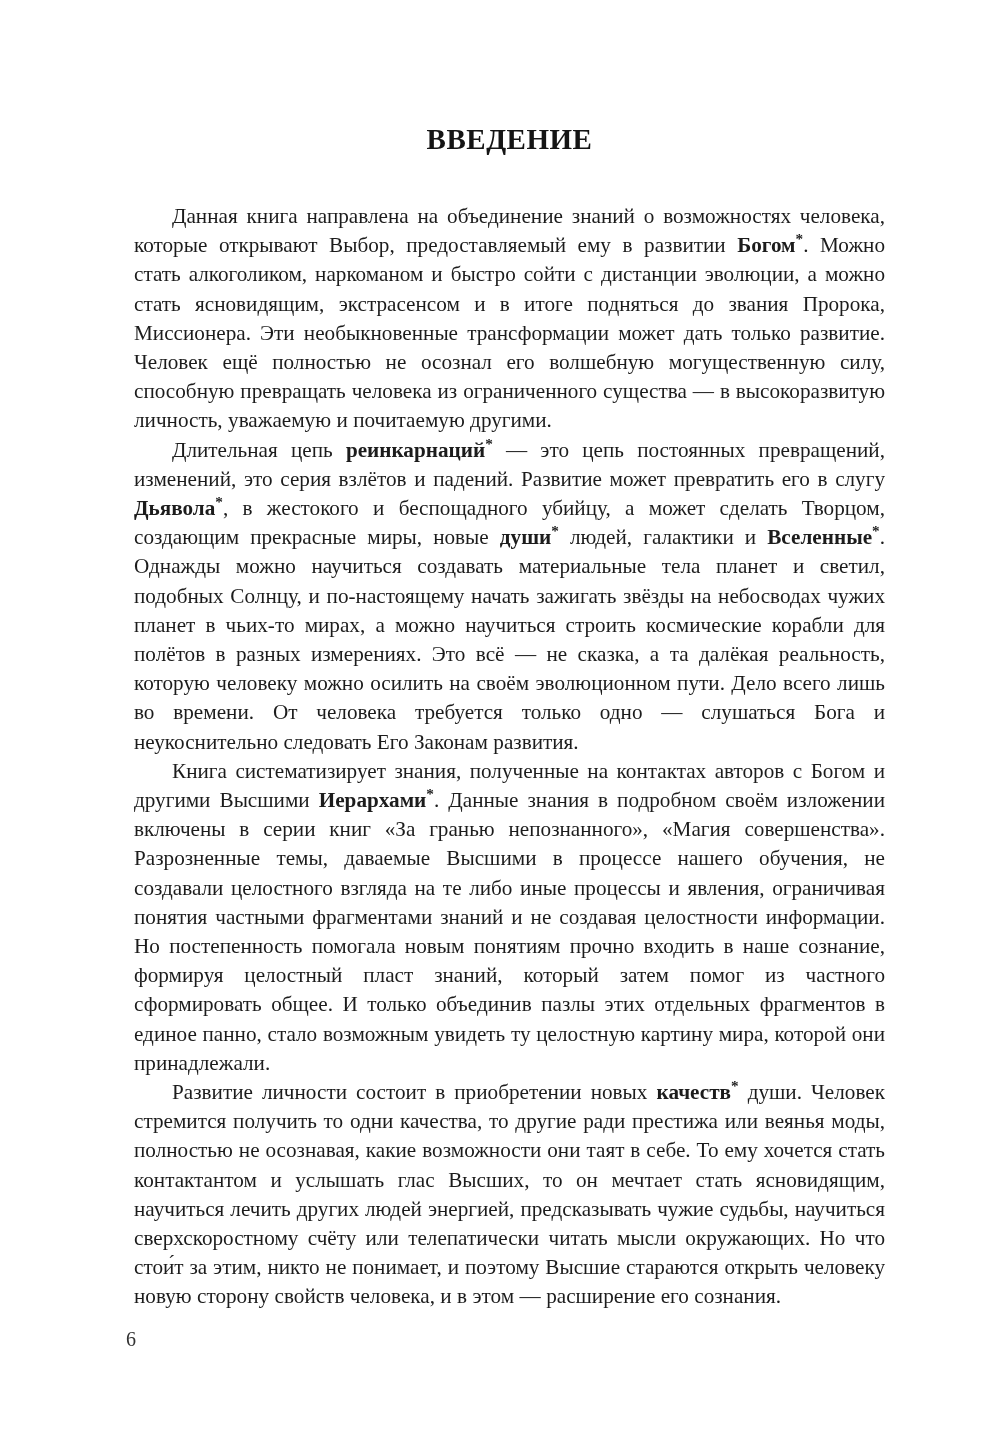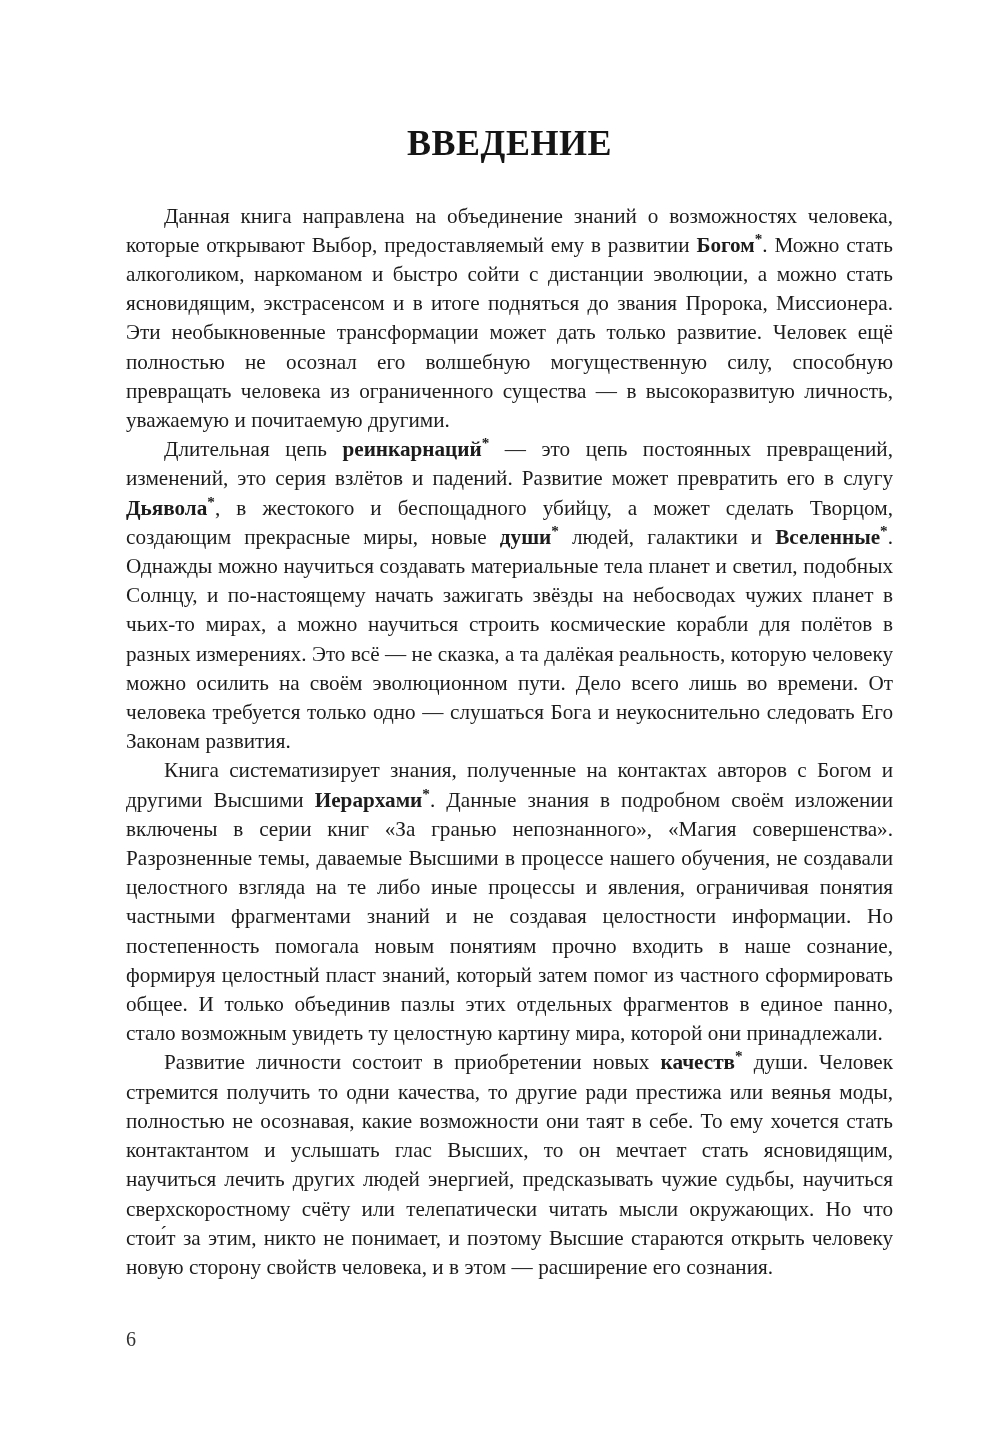--- a/index.html
+++ b/index.html
@@ -24,30 +24,30 @@
     position: absolute;
     left: 126px;
     top: 0;
     width: 767px;
   }
 
   .chapter-title {
     text-align: center;
     font-family: "Liberation Serif", "DejaVu Serif", serif;
     font-weight: bold;
-    font-size: 36px;
+    font-size: 29px;
     letter-spacing: 0.5px;
     color: #151515;
     margin: 0;
     padding-top: 124px;
     line-height: 1.1;
   }
 
   .body-text {
-    margin: 0;
+    margin: 8px;
     padding-top: 38px;
   }
 
   p.para {
     margin: 0;
     font-size: 21.2px;
     line-height: 29.2px;
     text-align: justify;
     text-align-last: left;
     text-indent: 38px;

